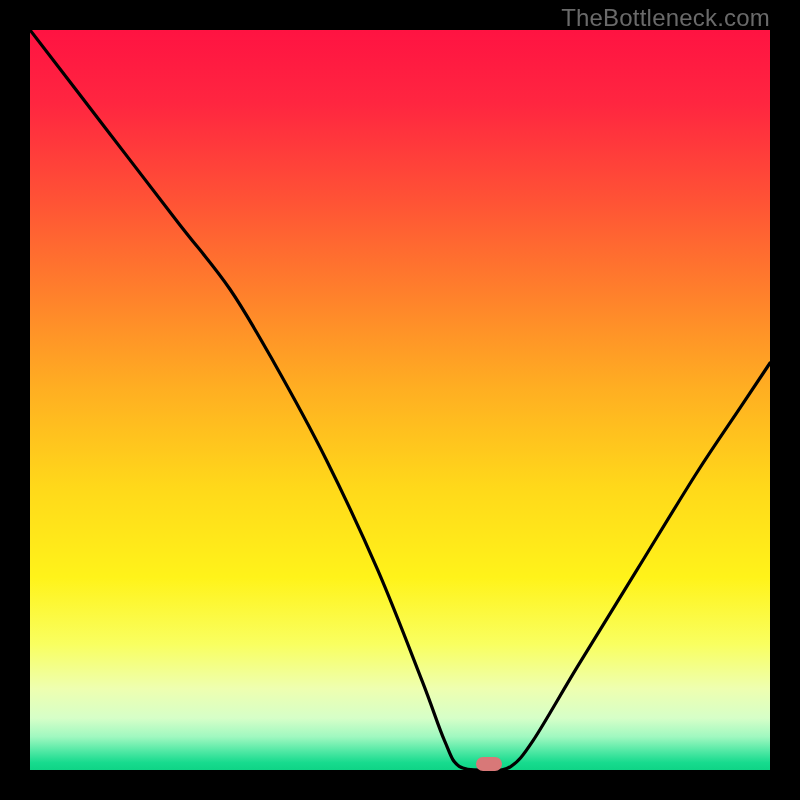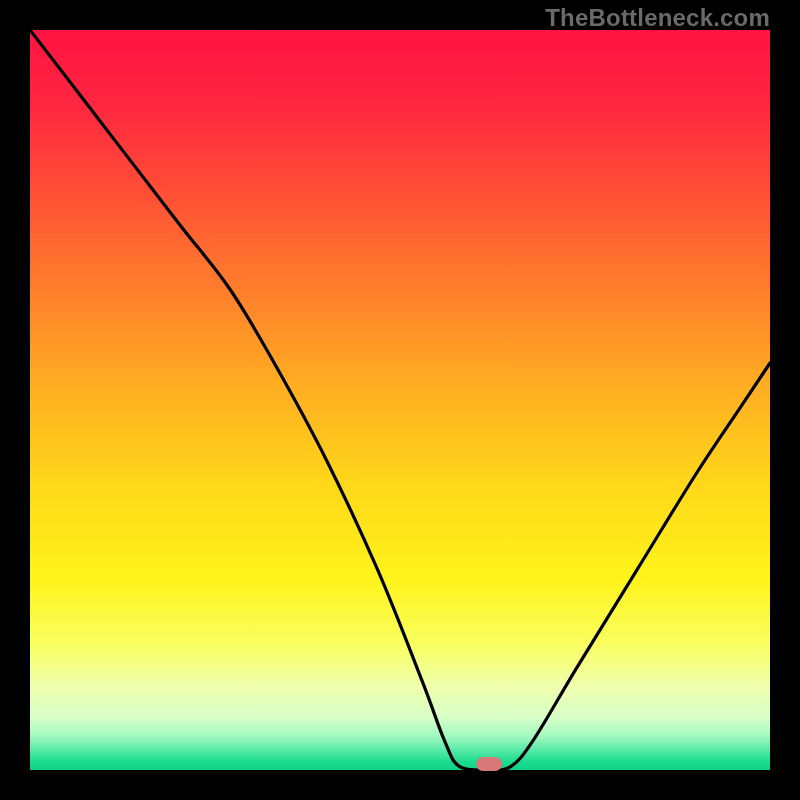--- a/index.html
+++ b/index.html
@@ -35,21 +35,21 @@
     top: 0;
     width: 740px;
     height: 740px;
   }
   .watermark {
     position: absolute;
     top: 4px;
     right: 30px;
     font-family: Arial, Helvetica, sans-serif;
     font-size: 24px;
-    font-weight: 700;
+    font-weight: 400;
     color: #6a6a6a;
     letter-spacing: 0.2px;
   }
   .marker {
     position: absolute;
     width: 26px;
     height: 14px;
     border-radius: 8px;
     transform: translate(-50%, -50%);
   }

